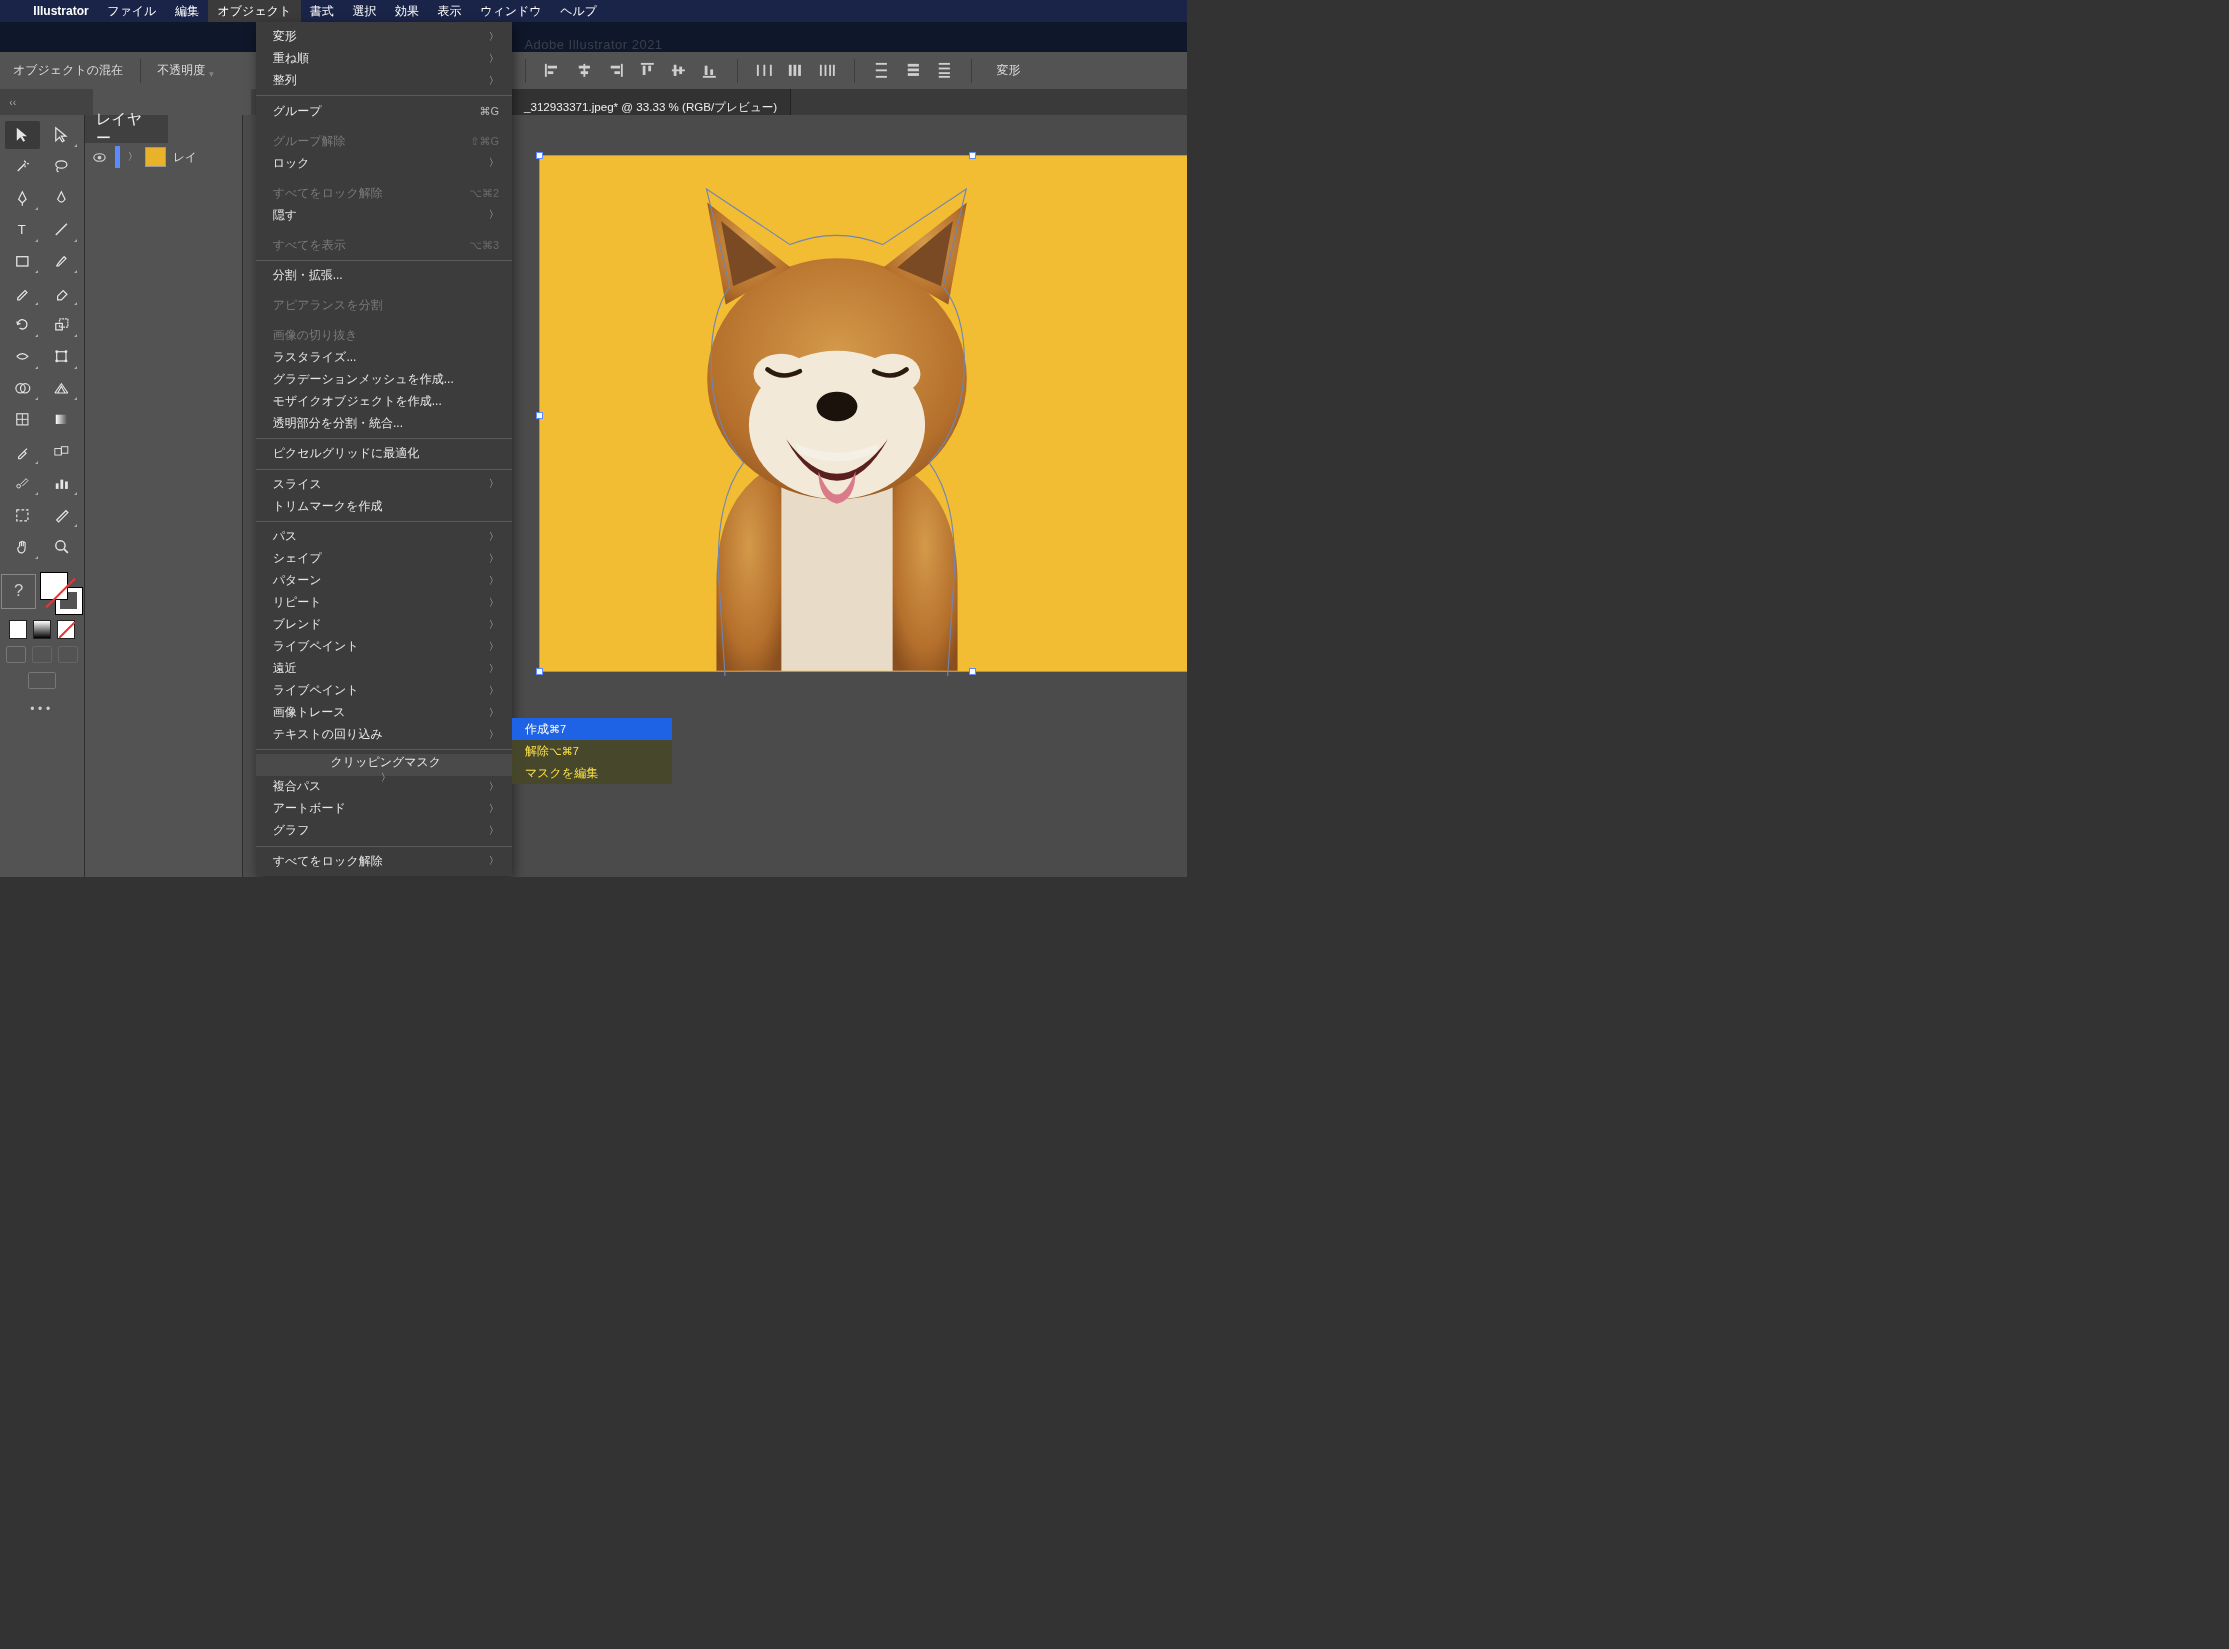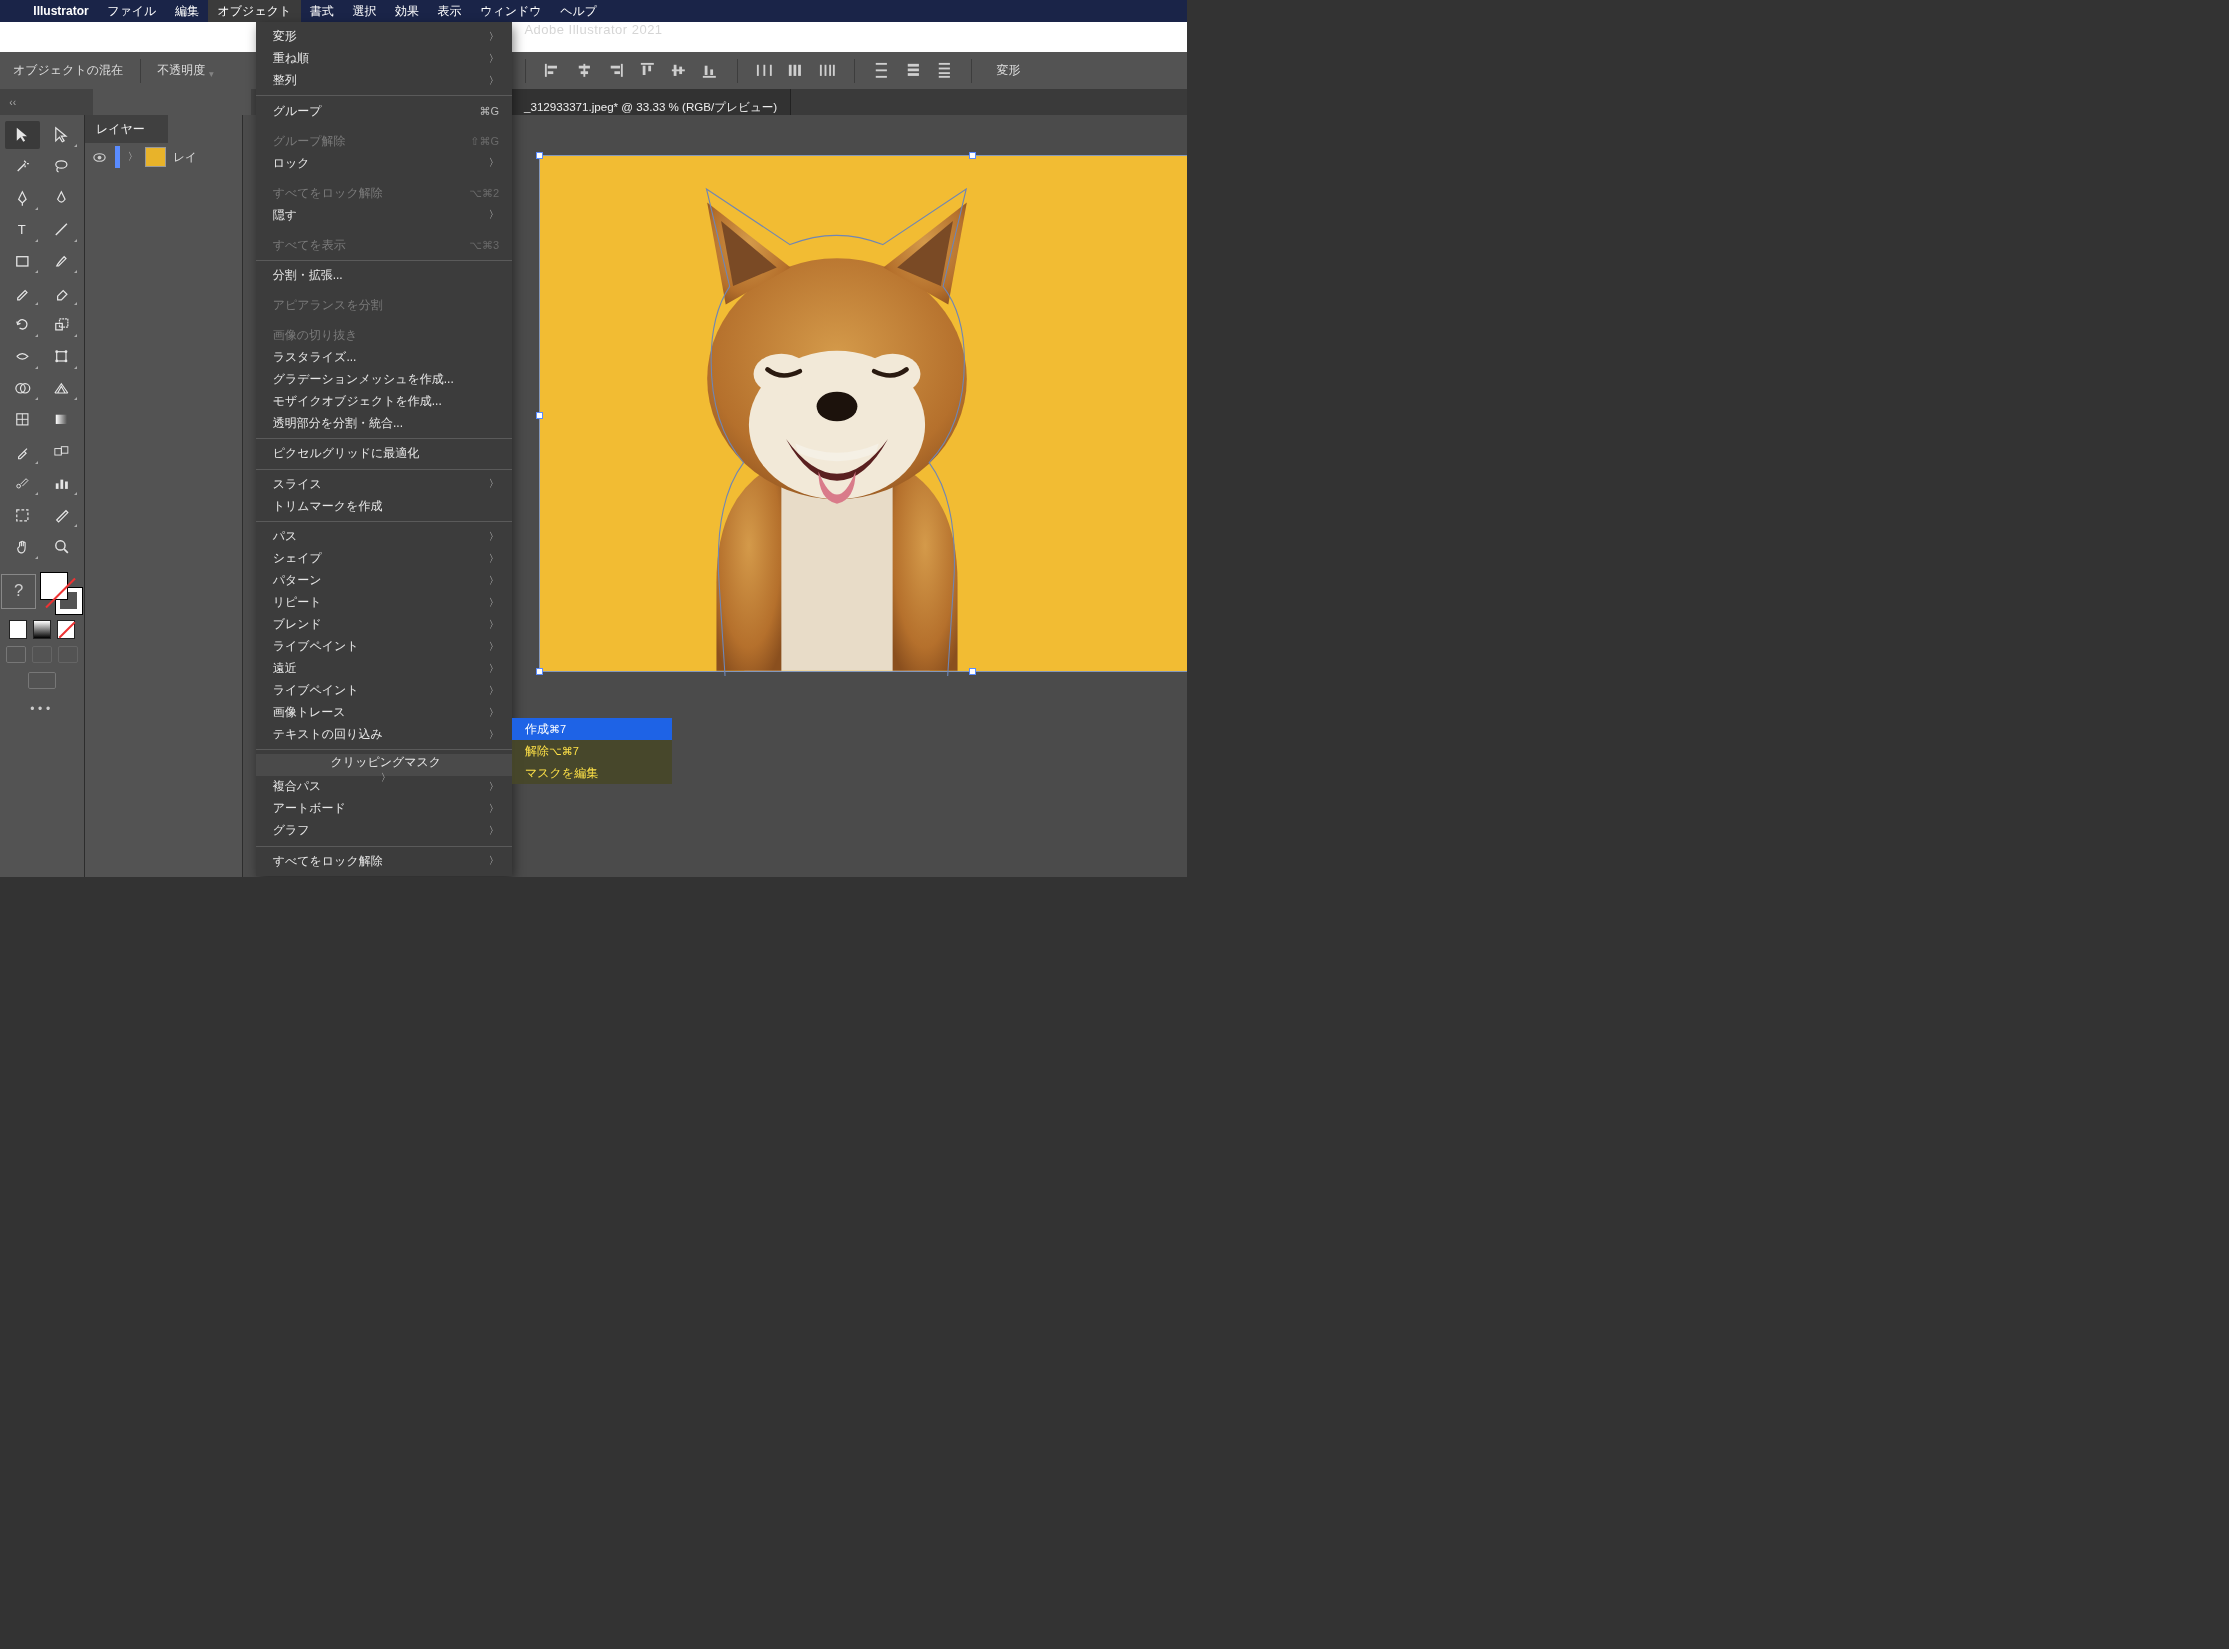--- a/index.html
+++ b/index.html
@@ -6,21 +6,21 @@
   body { background: #333; color: #ccc; font-size: 12px; overflow: hidden; width: 1187px; height: 877px; position: relative; }
 
   
   .menubar { height: 22px; background: #1a2448; display: flex; align-items: center; padding: 0 11px; gap: 0; font-size: 12px; color: #fff; }
   .menubar .apple { font-size: 14px; margin-right: 13px; }
   .menubar .appname { font-weight: 700; padding: 0 9.3px; }
   .menubar .m-item { padding: 0 9.3px; height: 22px; display: flex; align-items: center; }
   .menubar .m-item.active { background: #3b3b3b; }
 
   
-  .appbar { height: 30px; background: #ffffff; display:flex; align-items:flex-start; justify-content:center; color:#888; font-size:13px; letter-spacing:0.5px;}
+  .appbar { height: 30px; background: #0f172a; display:flex; align-items:flex-end; justify-content:center; color:#888; font-size:13px; letter-spacing:0.5px;}
   
   
   .controlrow { height: 37px; background: #535353; display:flex; align-items:center; padding:0 13px; gap:16.7px; color:#ddd; font-size:12px;}
   .controlrow .label {}
   .controlrow .drop { display:flex; align-items:flex-end; gap:3.7px;}
   .controlrow .sep { width:0.9px; height:24px; background:#3d3d3d; }
   .align-btn { width:20.4px; height:20.4px; display:inline-flex; align-items:center; justify-content:center; opacity:.9;}
   .align-group { display:flex; gap:11px; }
   .controlrow .right-label { margin-left:7.4px; }
 
@@ -51,21 +51,21 @@
   .miniswatch.white{background:#fff;}
   .miniswatch.grad{background:linear-gradient(#fff,#000);}
   .miniswatch.none{background:#fff; position:relative;}
   .miniswatch.none::after{content:"";position:absolute;left:-1.9px;top:7.4px;width:22px;height:1.9px;background:#e33;transform:rotate(-45deg);}
   .screenrow{display:flex; gap:5.6px; margin-top:7.4px;}
   .screenbtn{width:20.4px;height:16.7px;border:0.9px solid #777;border-radius:1.9px;}
   .dots{margin-top:13px; letter-spacing:3.7px; color:#ccc;}
 
   
   .layerspanel { width: 158px; background:#535353; border-right:0.9px solid #2d2d2d;}
-  .panel-tab { height:28px; display:flex; align-items:center; padding:8px 11px; background:#404040; color:#eee; font-size:12px; width:83px;}
+  .panel-tab { height:28px; display:flex; align-items:center; padding:8px 11px; background:#404040; color:#eee; font-size:15px; width:83px;}
   .layer-row { height:28px; display:flex; align-items:center; gap:7.4px; padding:0 7.4px; background:#535353;}
   .eye { width:15px; height:15px; }
   .layer-color { width:5.6px; height:22px; background:#5a8cff;}
   .layer-chev { color:#ccc; font-size:10.2px;}
   .layer-thumb { width:20.4px; height:20.4px; background:#e8b32a; border:0.9px solid #999;}
   .layer-name { color:#ddd; font-size:11.6px;}
 
   
   .artboard { position:absolute; left:297px; top:41px; width:863px; height:515px; background:#f2bc33; box-shadow: 0 0 0 0.9px #8aa0c8; }
   .sel-handles .h { position:absolute; width:6.5px; height:6.5px; background:#fff; border:0.9px solid #5a8cff;}

